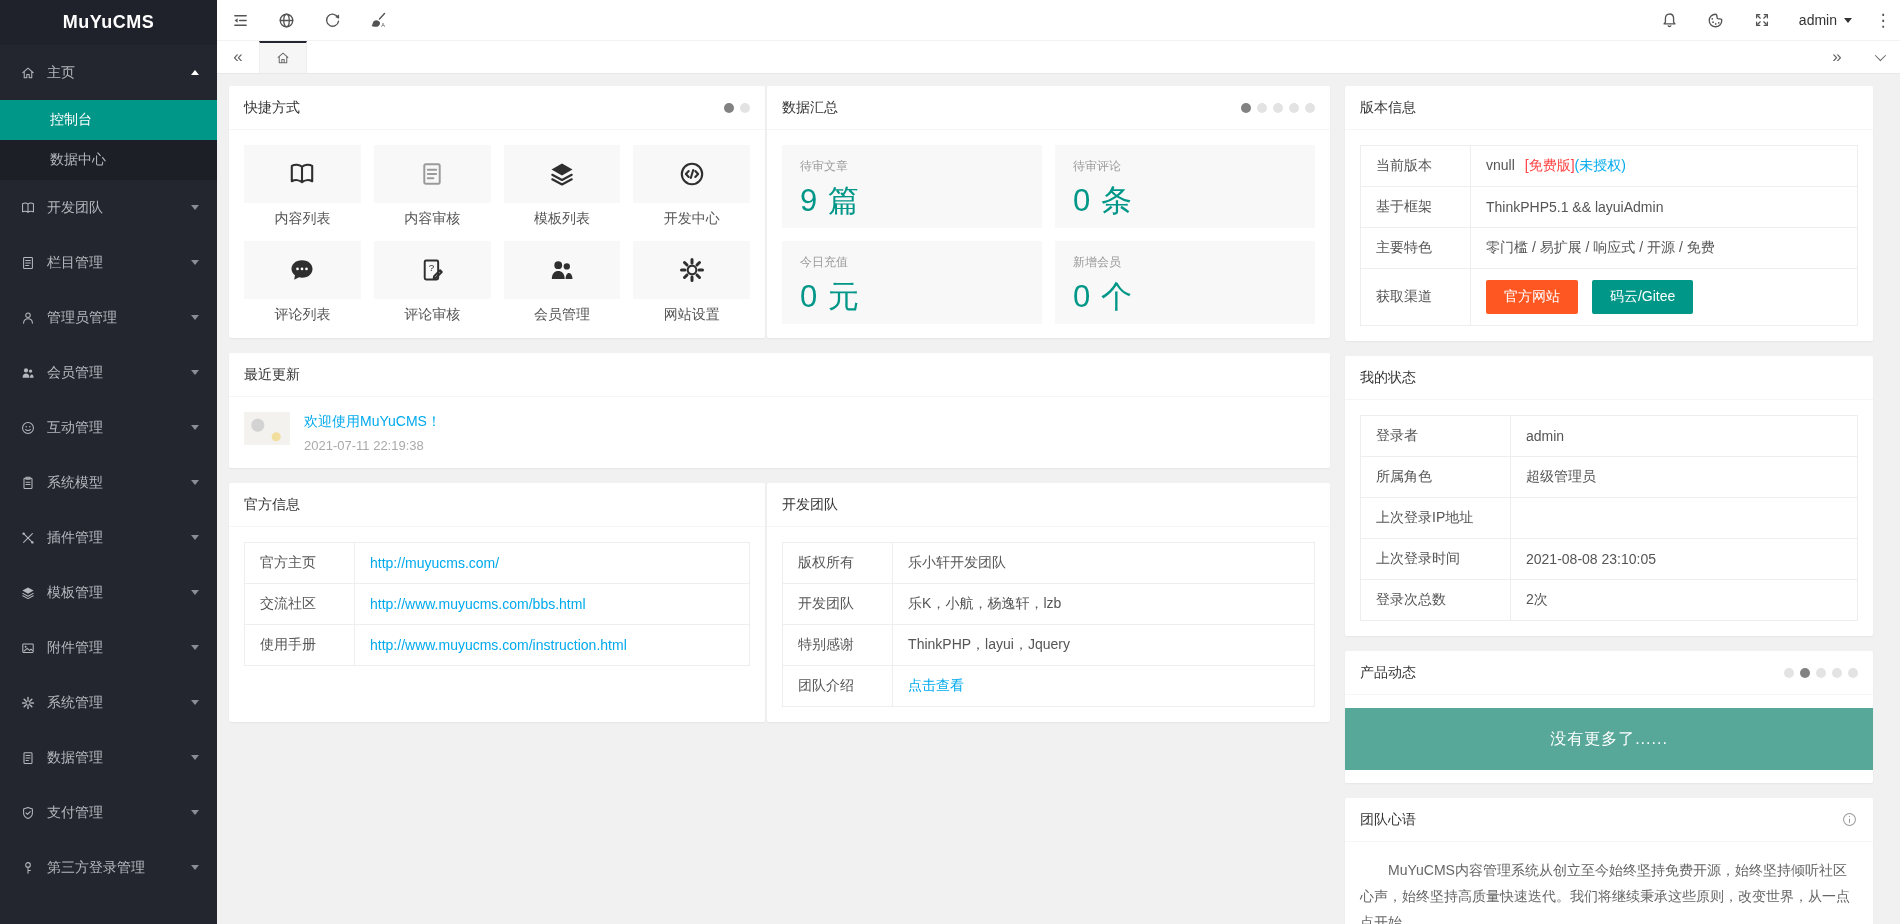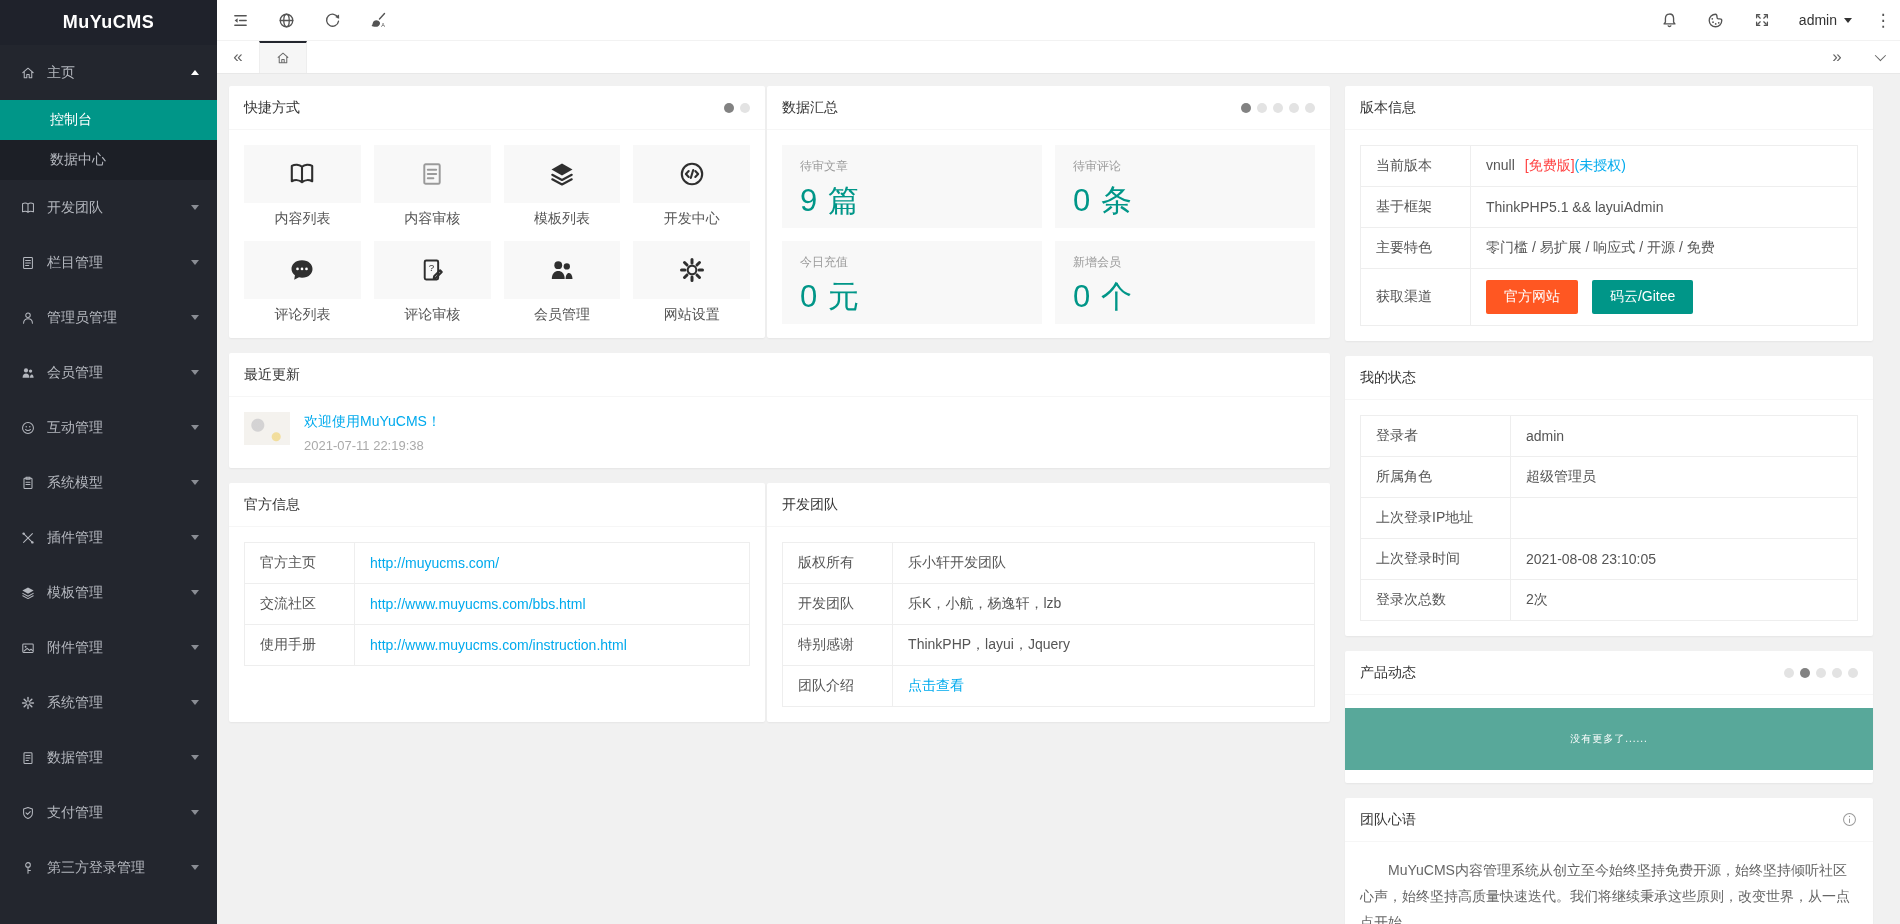--- a/index.html
+++ b/index.html
@@ -82,21 +82,21 @@
   .btn-orange{background:var(--orange); margin-right:10px;}
   .btn-teal{background:var(--teal);}
 
   
   .recent{display:flex; gap:14px; padding:15px; align-items:flex-start; cursor:pointer;}
   .thumb{width:46px; height:33px; background:#f4f2ee; background-image:radial-gradient(circle at 70% 75%, rgba(240,205,90,.55) 0 4px, transparent 5px), radial-gradient(circle at 30% 40%, rgba(180,180,185,.5) 0 6px, transparent 7px);}
   .r-title{color:var(--blue); margin-top:1px;}
   .r-time{color:#aaa; font-size:13px; margin-top:7px;}
 
   
-  .banner{height:62px; background:var(--banner); display:flex; align-items:center; justify-content:center; color:#fff; font-size:10px; letter-spacing:1px; cursor:pointer;}
+  .banner{height:62px; background:var(--banner); display:flex; align-items:center; justify-content:center; color:#fff; font-size:16px; letter-spacing:1px; cursor:pointer;}
 
   
   .motto{padding:16px 15px; color:#666; line-height:1.85; text-indent:2em; font-size:14px;}
   .iinfo{stroke:#9a9a9a; fill:none; stroke-width:1.2;}
 </style>
 </head>
 <body>
 
 <aside class="sidebar">
   <div class="logo">MuYuCMS</div>

